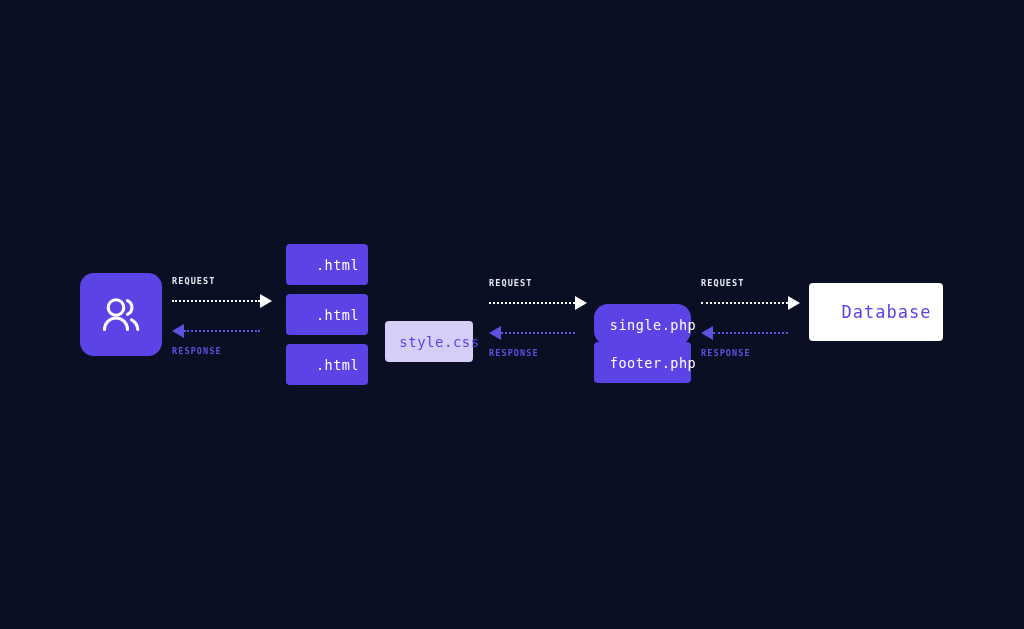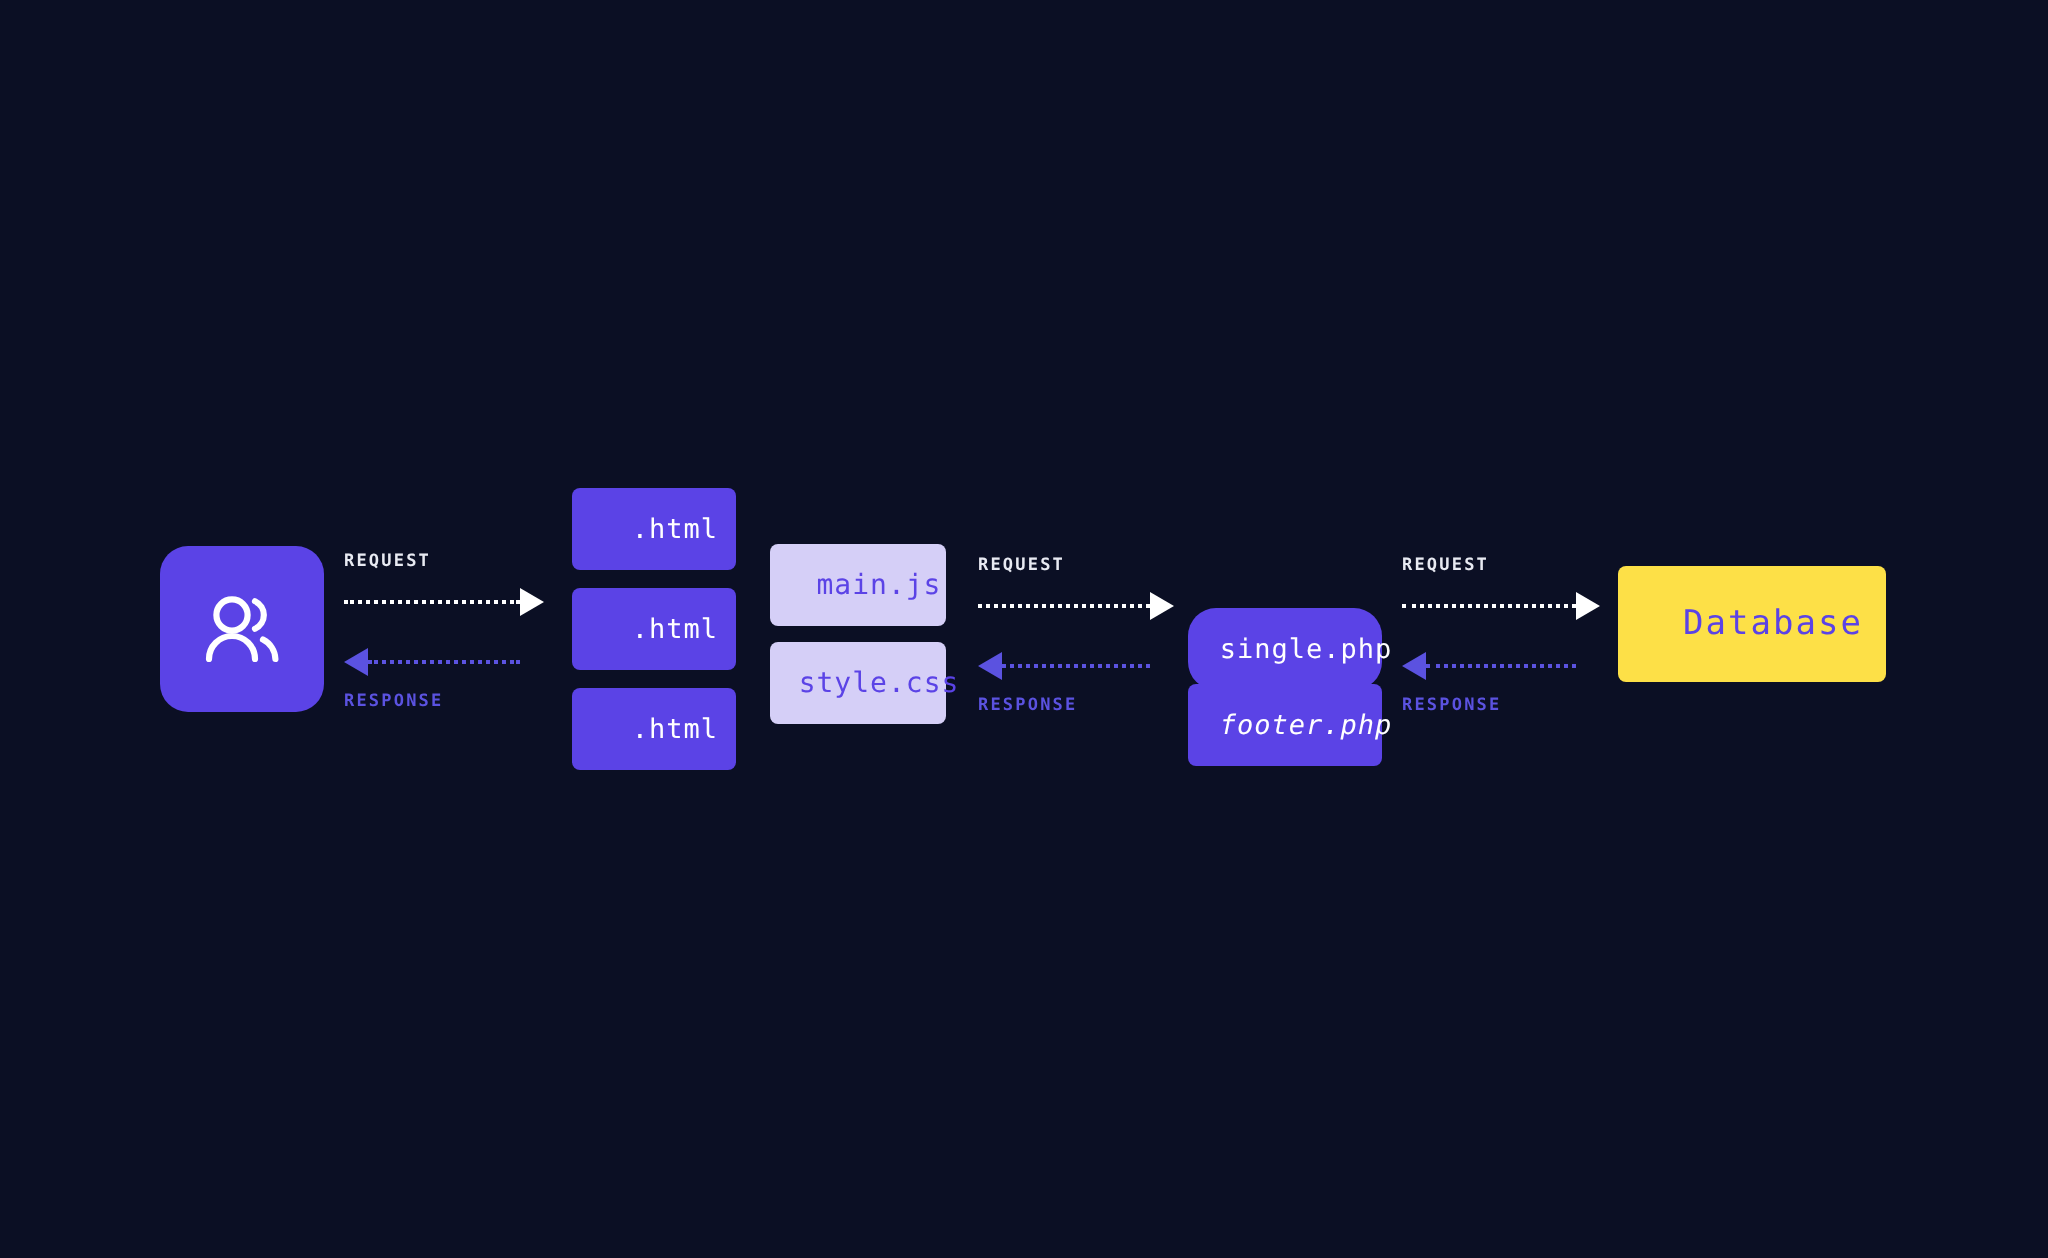--- a/index.html
+++ b/index.html
@@ -39,21 +39,21 @@
     background: #5b43e6;
     color: #ffffff;
   }
 
   .box-light {
     background: #d5cff7;
     color: #5b43e6;
   }
 
   .box-white {
-    background: #fde047;
+    background: #ffffff;
     color: #5b43e6;
   }
 
   
   #client-node {
     position: absolute;
     left: 80px;
     top: 273px;
     width: 82px;
     height: 83px;
@@ -88,21 +88,21 @@
 
   
   .php-box {
     left: 594px;
     width: 97px;
     height: 41px;
     font-size: 13.5px;
   }
   #php-box-header { top: 244px; }
   #php-box-single { top: 304px; border-radius: 14px; }
-  #php-box-footer { top: 342px; font-style: italic; }
+  #php-box-footer { top: 342px; }
 
   
   #database-box {
     left: 809px;
     top: 283px;
     width: 134px;
     height: 58px;
     font-size: 17px;
     letter-spacing: 1px;
   }
@@ -203,21 +203,20 @@
     <div class="arrow-head head-right"></div>
     <div class="arrow-line line-response"></div>
     <div class="arrow-head head-left"></div>
     <div class="arrow-label label-response">RESPONSE</div>
   </div>
 
   <div class="box box-purple html-box" id="html-box-1">.html</div>
   <div class="box box-purple html-box" id="html-box-2">.html</div>
   <div class="box box-purple html-box" id="html-box-3">.html</div>
 
-  <div class="box box-light asset-box" id="asset-box-mainjs">main.js</div>
   <div class="box box-light asset-box" id="asset-box-stylecss">style.css</div>
 
   <div class="arrow-group" id="arrow-group-2">
     <div class="arrow-label label-request">REQUEST</div>
     <div class="arrow-line line-request"></div>
     <div class="arrow-head head-right"></div>
     <div class="arrow-line line-response"></div>
     <div class="arrow-head head-left"></div>
     <div class="arrow-label label-response">RESPONSE</div>
   </div>

